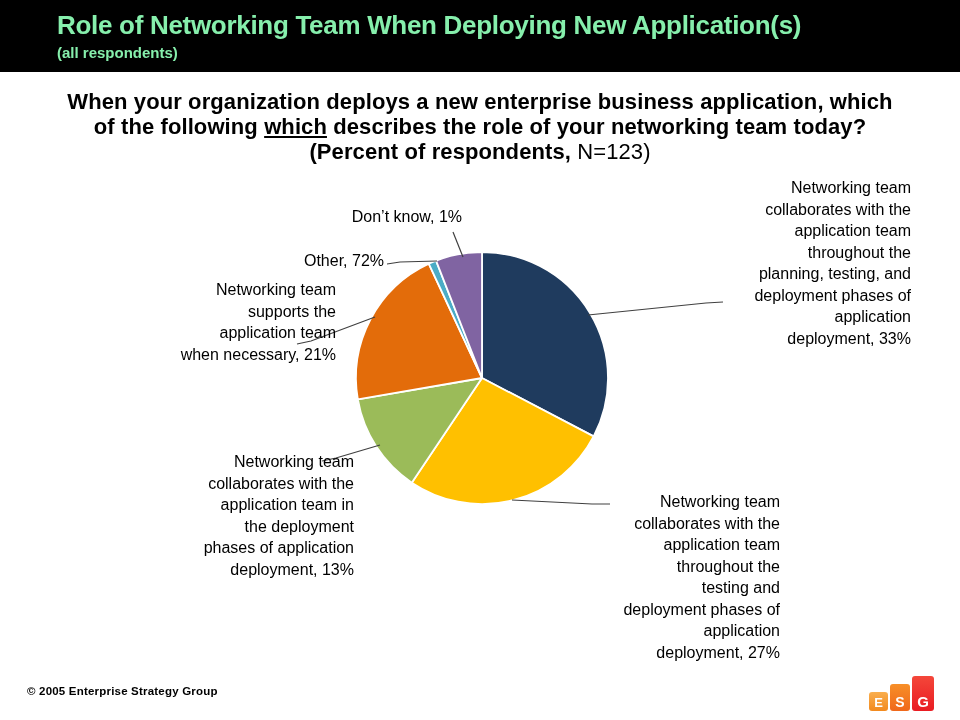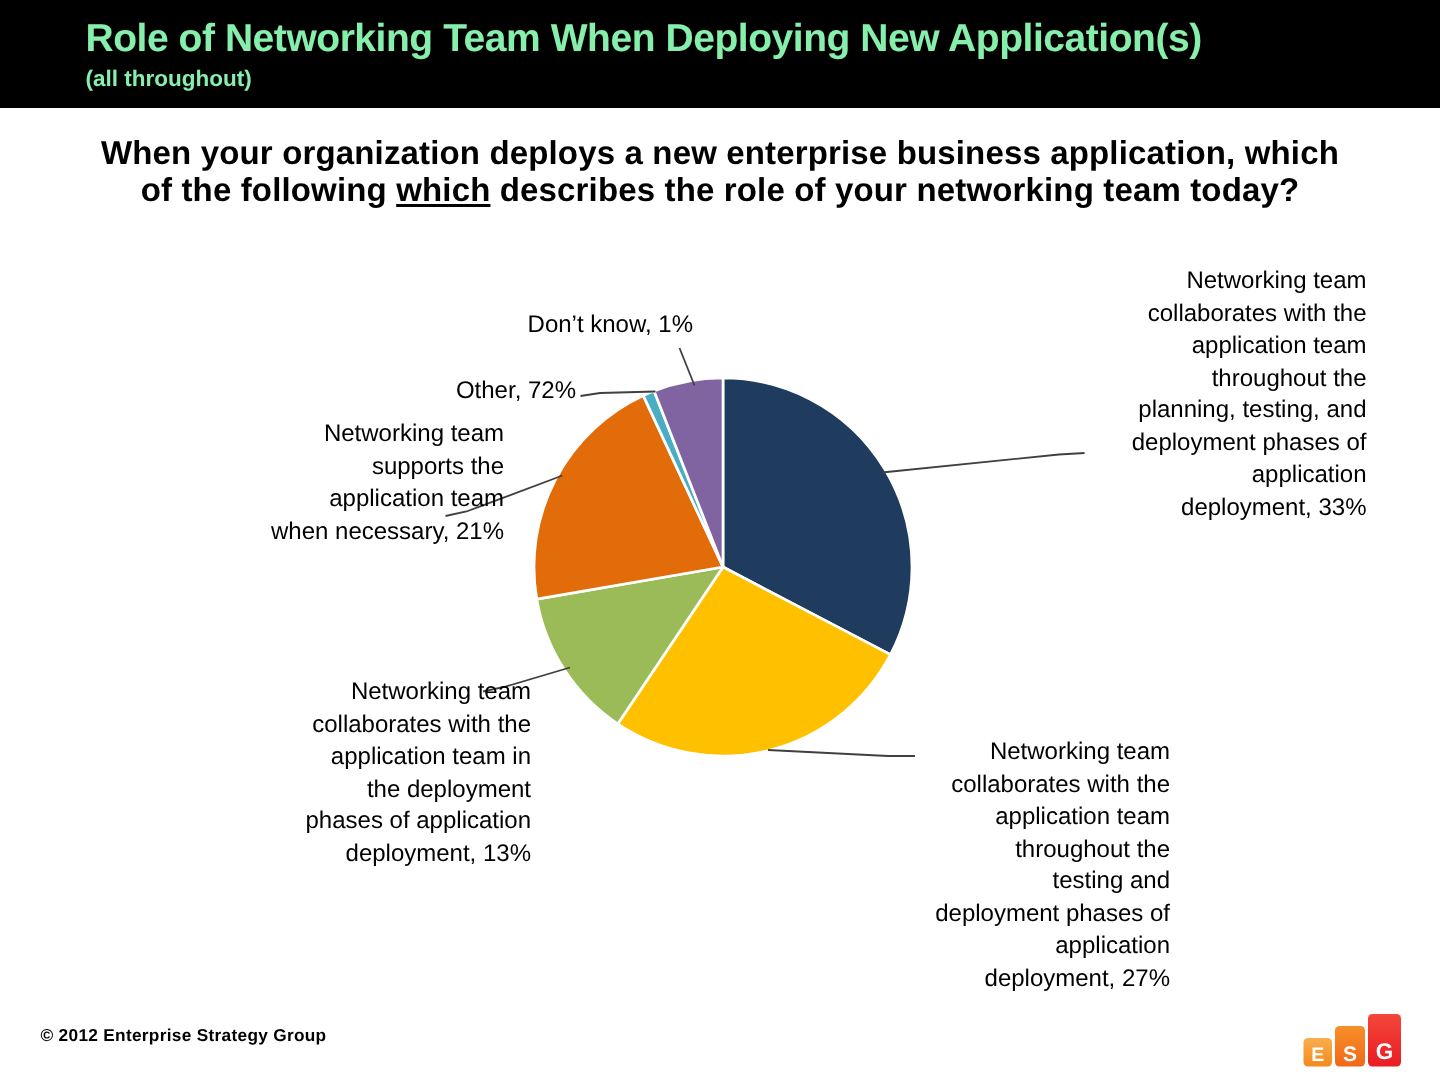--- a/index.html
+++ b/index.html
@@ -40,26 +40,27 @@
   }
   .logo .b0{width:19px;height:19px;font-size:13px;background:linear-gradient(#f9ae4e,#f28a1e);}
   .logo .b1{width:20px;height:27px;font-size:14px;background:linear-gradient(#f78f28,#f0681a);}
   .logo .b2{width:22px;height:35px;font-size:15px;background:linear-gradient(#f4473a,#e91c22);}
 </style>
 </head>
 <body>
 
 <div class="header">
   <div class="title">Role of Networking Team When Deploying New Application(s)</div>
-  <div class="subtitle">(all throughout)</div>
+  <div class="subtitle">(all respondents)</div>
 </div>
 
 <div class="question">
   <div>When your organization deploys a new enterprise business application, which</div>
   <div><span>of the following </span><span class="u">which</span><span> describes the role of your networking team today?</span></div>
+  <div><span>(Percent of respondents, </span><span class="reg">N=123)</span></div>
 </div>
 
 <svg id="chart-svg" viewBox="0 0 960 720">
   <g id="pie-slices">
       <path d="M 482 378 L 482.00 252.00 A 126 126 0 0 1 593.64 436.42 Z" fill="#1F3B5E" stroke="#ffffff" stroke-width="1.8" stroke-linejoin="round"></path>
       <path d="M 482 378 L 593.64 436.42 A 126 126 0 0 1 411.79 482.63 Z" fill="#FFC000" stroke="#ffffff" stroke-width="1.8" stroke-linejoin="round"></path>
       <path d="M 482 378 L 411.79 482.63 A 126 126 0 0 1 357.84 399.45 Z" fill="#9BBB59" stroke="#ffffff" stroke-width="1.8" stroke-linejoin="round"></path>
       <path d="M 482 378 L 357.84 399.45 A 126 126 0 0 1 428.85 263.76 Z" fill="#E36C0A" stroke="#ffffff" stroke-width="1.8" stroke-linejoin="round"></path>
       <path d="M 482 378 L 428.85 263.76 A 126 126 0 0 1 436.05 260.68 Z" fill="#4BACC6" stroke="#ffffff" stroke-width="1.8" stroke-linejoin="round"></path>
       <path d="M 482 378 L 436.05 260.68 A 126 126 0 0 1 482.00 252.00 Z" fill="#8064A2" stroke="#ffffff" stroke-width="1.8" stroke-linejoin="round"></path>
@@ -96,19 +97,19 @@
 the deployment
 phases of application
 deployment, 13%</div>
 <div class="callout" style="left:126px;top:279px;width:210px;">Networking team
 supports the
 application team
 when necessary, 21%</div>
 <div class="callout right-align" style="left:272px;top:250px;width:112px;">Other, 72%</div>
 <div class="callout nowrap" style="left:322px;top:206px;width:140px;">Don’t know, 1%</div>
 
-<div class="footer">© 2012 Enterprise Strategy Group</div>
+<div class="footer">© 2005 Enterprise Strategy Group</div>
 
 <div class="logo">
   <div class="block b0">E</div>
   <div class="block b1">S</div>
   <div class="block b2">G</div>
 </div>
 
 </body></html>

